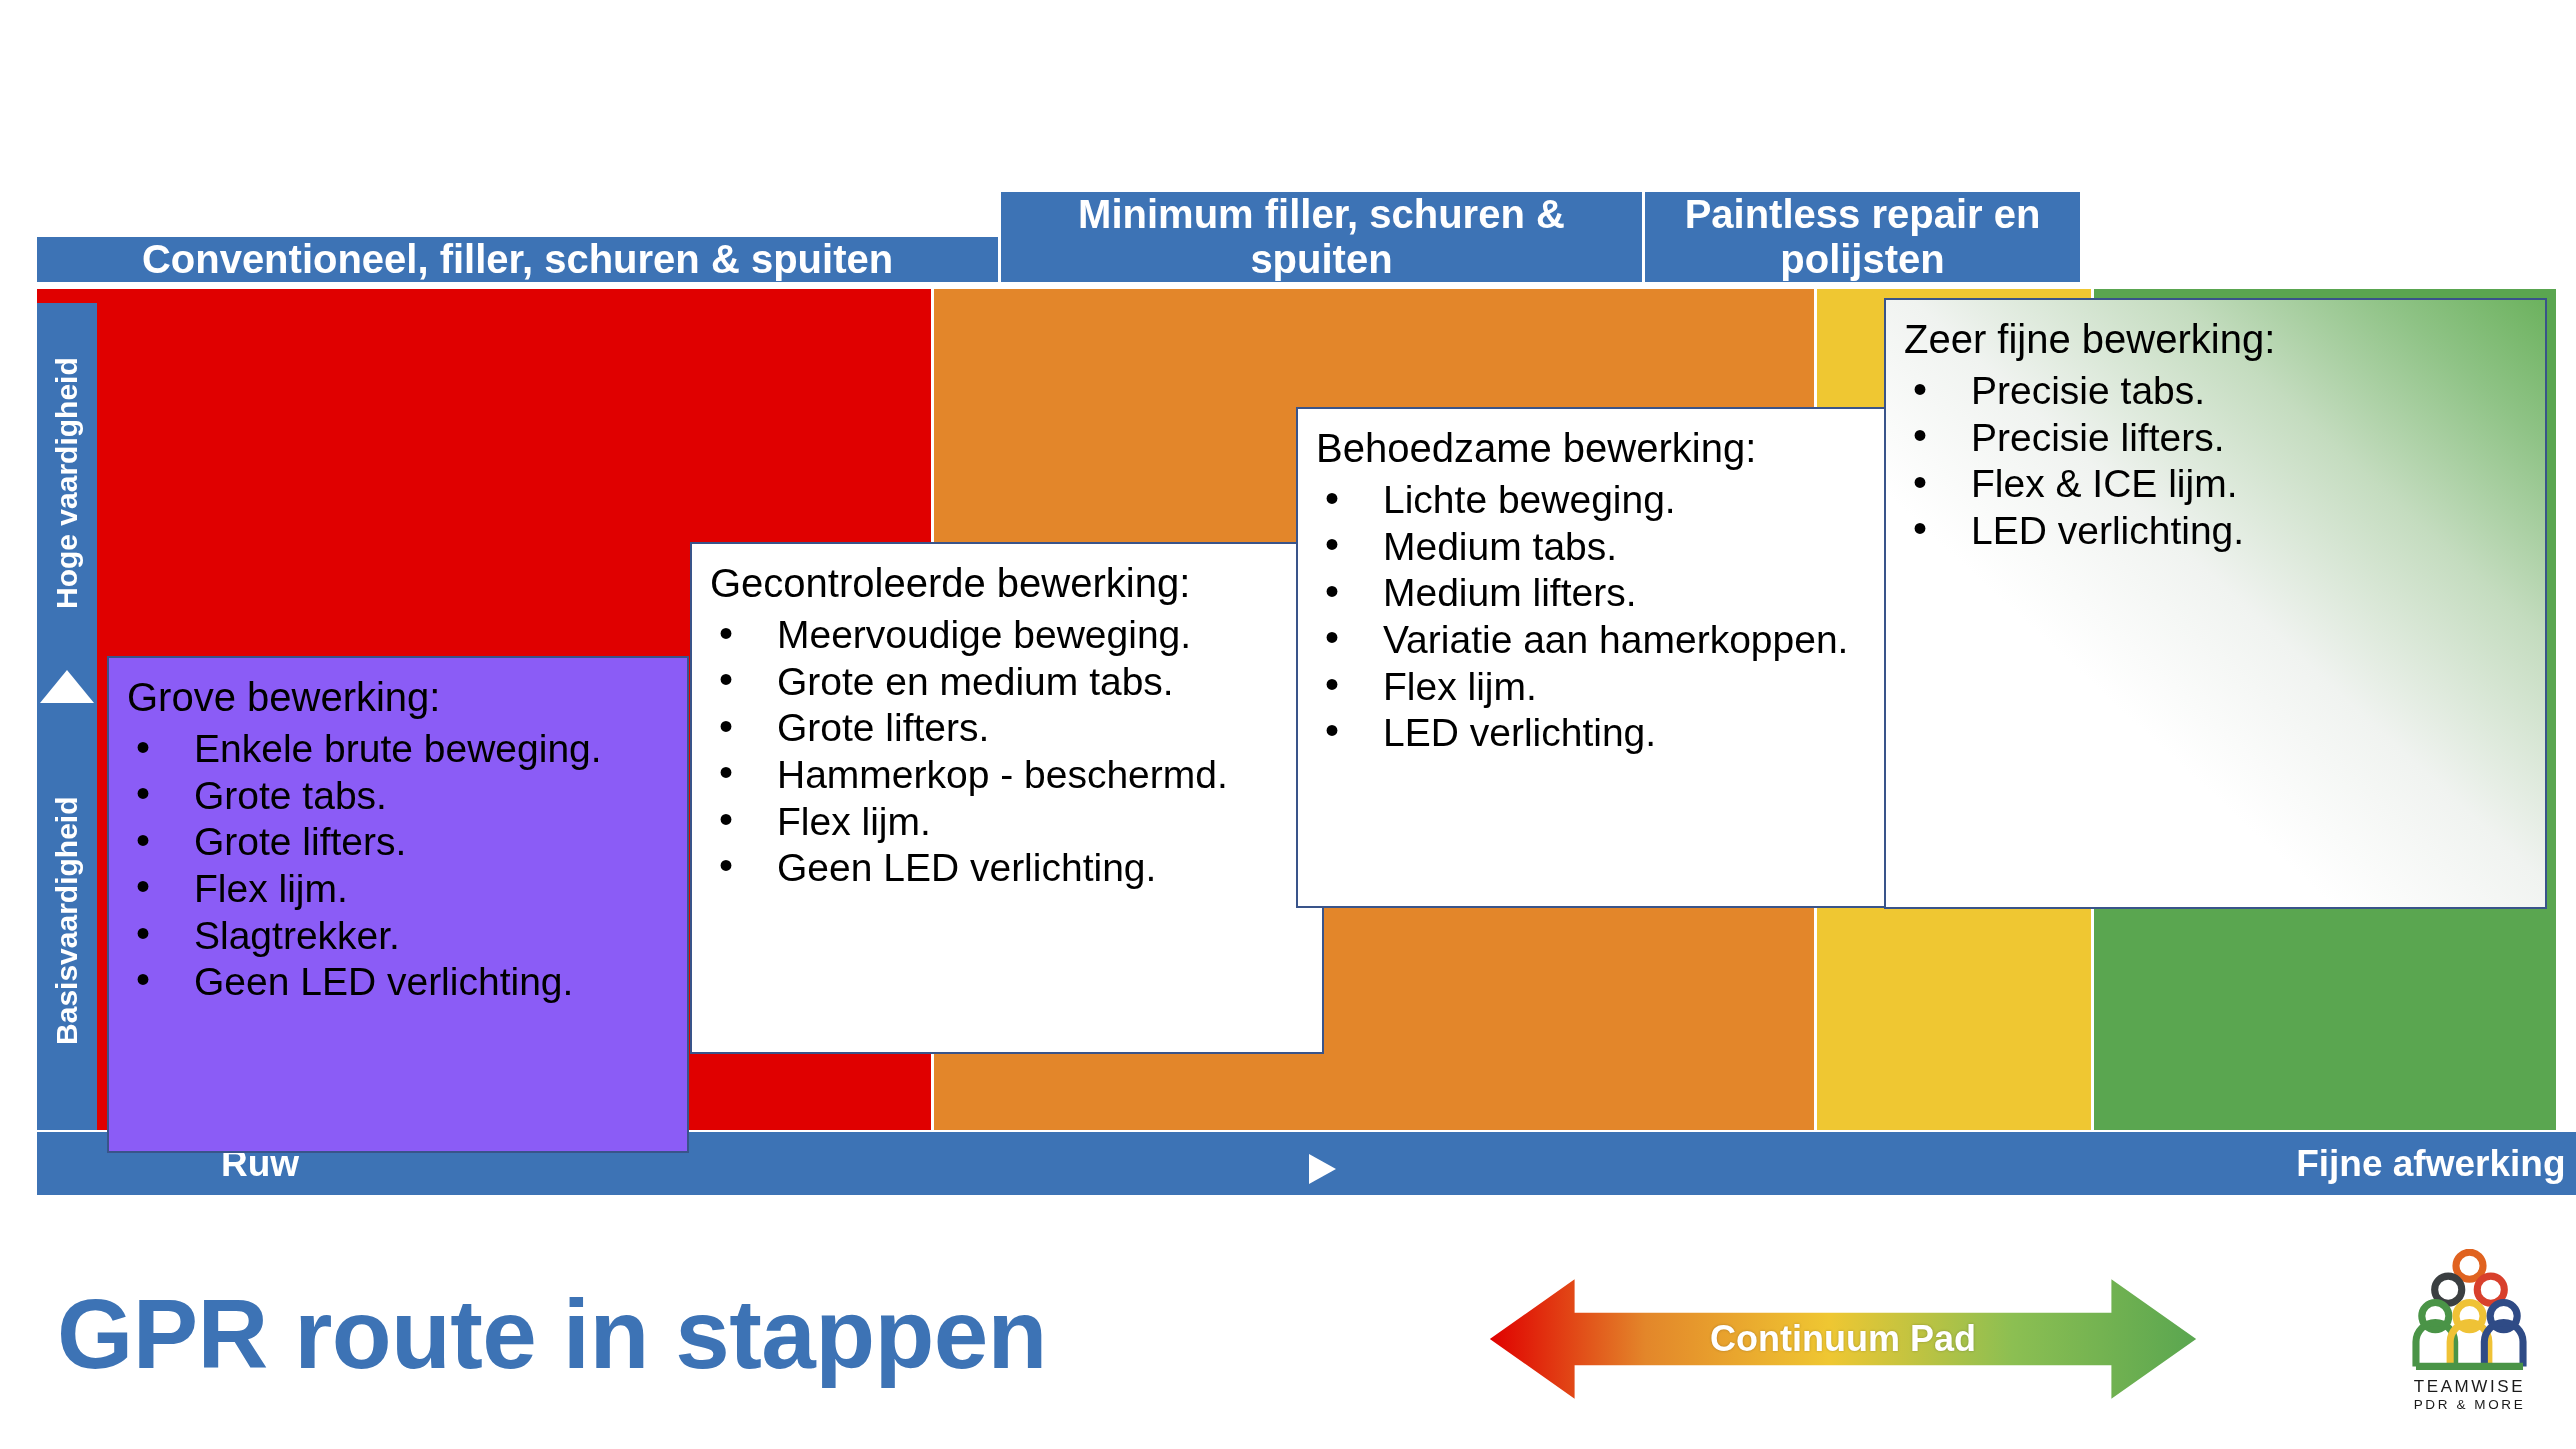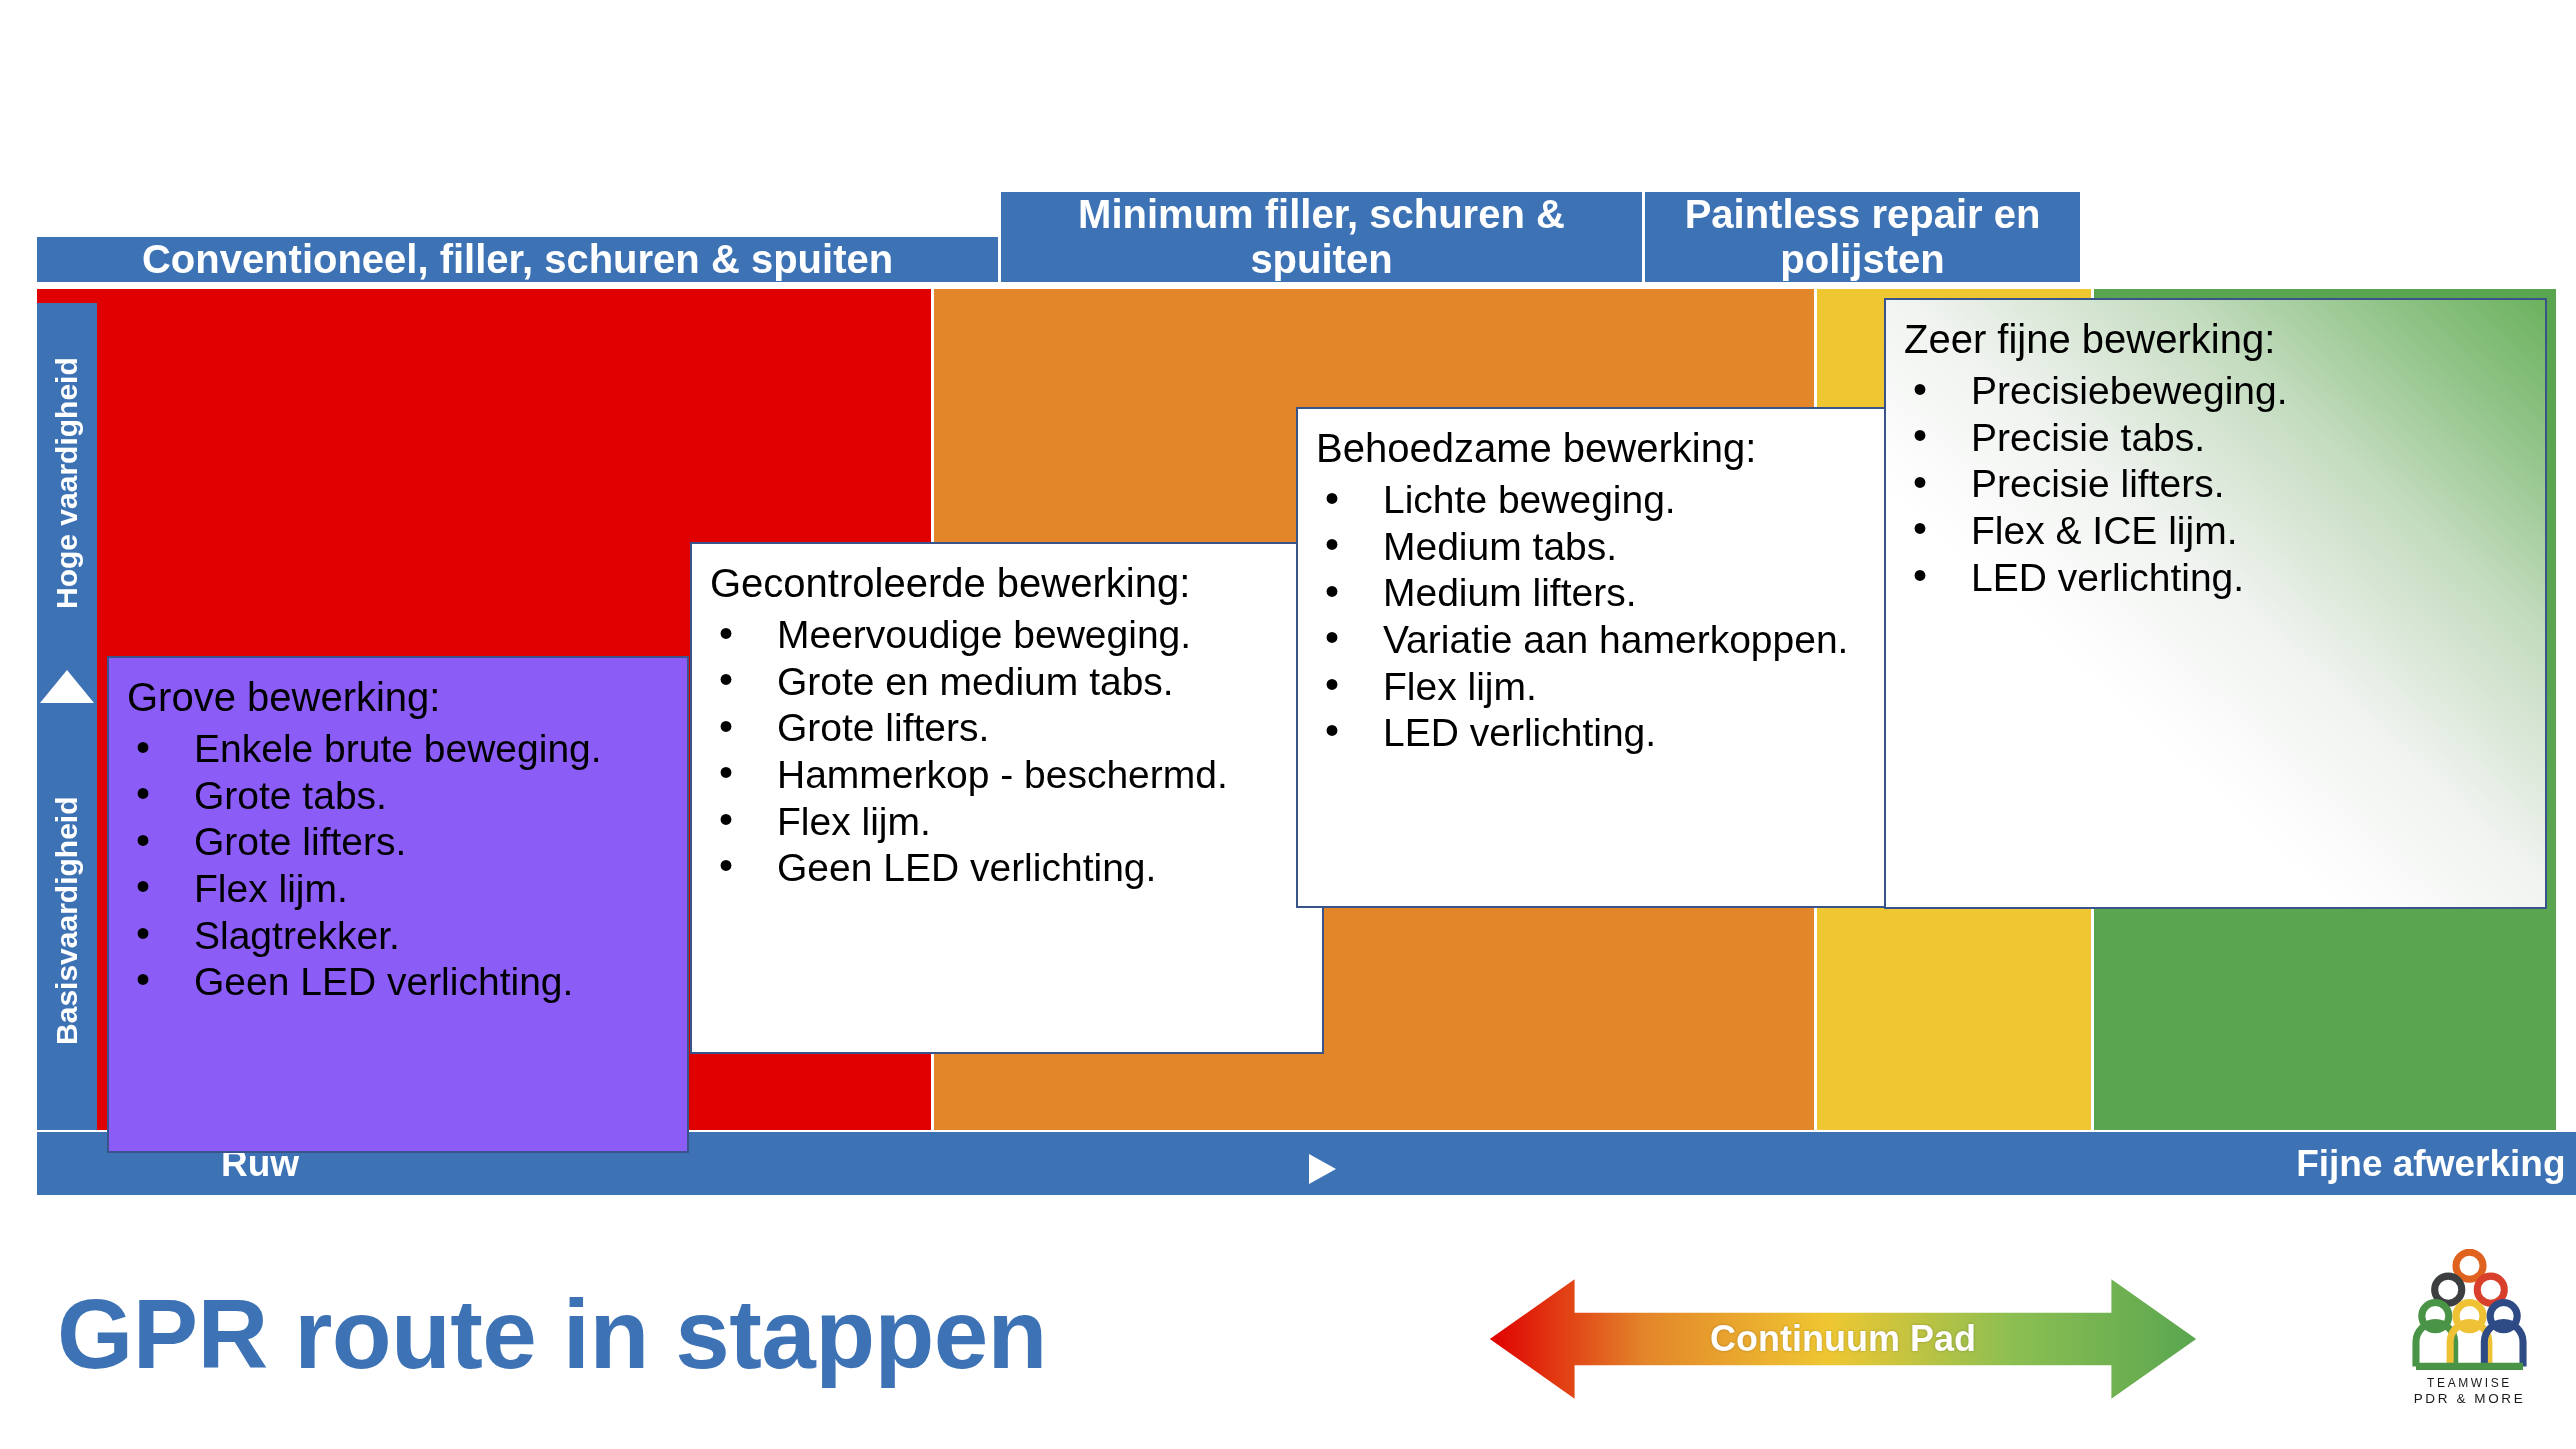--- a/index.html
+++ b/index.html
@@ -75,21 +75,21 @@
   #continuum svg{display:block;}
   #continuum-label{position:absolute;left:0;top:0;width:708px;height:122px;
                    display:flex;align-items:center;justify-content:center;
                    color:#ffffff;font-weight:bold;font-size:36px;
                    text-shadow:0 0 2.6px rgba(0,0,0,.25);pointer-events:none;}
 
   #logo{position:absolute;left:2376px;top:1249px;width:187px;height:187px;}
   #logo-marks{display:block;}
   #logo-text{position:absolute;left:0;top:128px;width:187px;text-align:center;
              color:#1a1a1a;}
-  #logo-name{font-size:12px;letter-spacing:2.6px;line-height:1.15;text-align:center;}
+  #logo-name{font-size:17px;letter-spacing:2.6px;line-height:1.15;text-align:center;}
   #logo-sub{font-size:13.5px;letter-spacing:2.6px;line-height:1.2;}
 </style>
 </head>
 <body>
 
 <div id="header-row">
   <div class="hdr-cell" id="hdr-0">Conventioneel, filler, schuren &amp; spuiten</div>
   <div class="hdr-cell" id="hdr-1">Minimum filler, schuren &amp; spuiten</div>
   <div class="hdr-cell" id="hdr-3">Paintless repair en polijsten</div>
 </div>
@@ -145,21 +145,20 @@
     <li>Medium lifters.</li>
     <li>Variatie aan hamerkoppen.</li>
     <li>Flex lijm.</li>
     <li>LED verlichting.</li>
   </ul>
 </div>
 
 <div class="callout" id="box-zeerfijn">
   <h4>Zeer fijne bewerking:</h4>
   <ul>
-    <li>Precisiebeweging.</li>
     <li>Precisie tabs.</li>
     <li>Precisie lifters.</li>
     <li>Flex &amp; ICE lijm.</li>
     <li>LED verlichting.</li>
   </ul>
 </div>
 
 <div id="page-title">GPR route in stappen</div>
 
 <div id="continuum">

